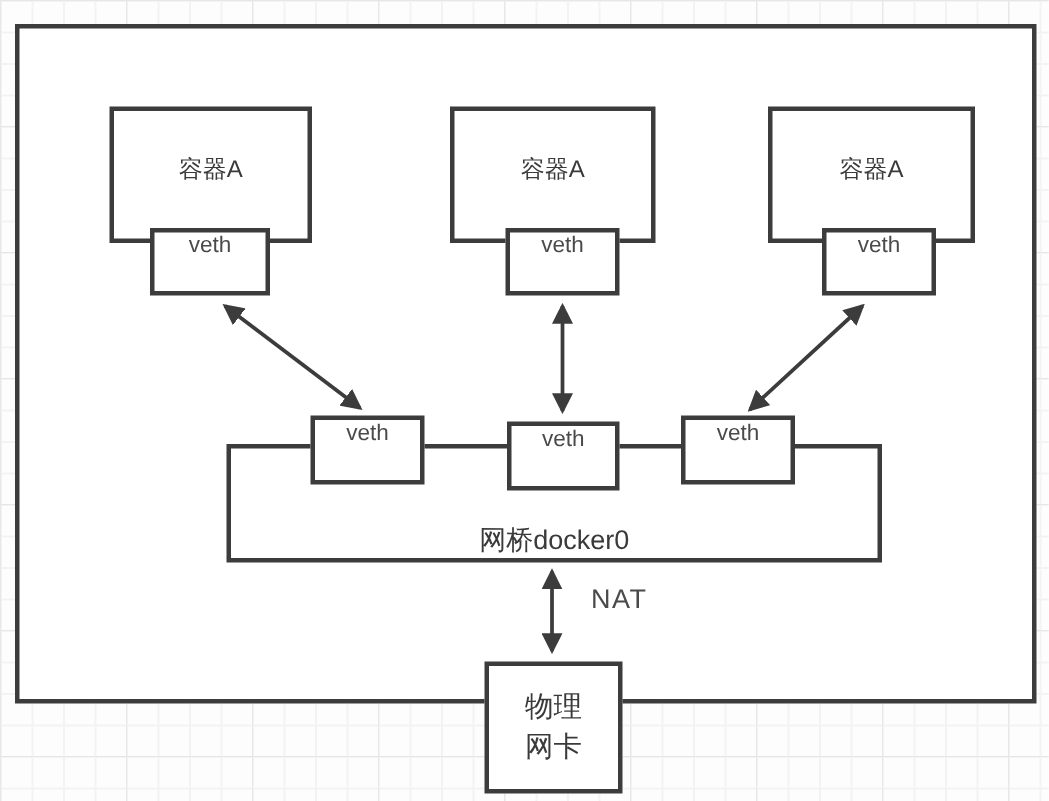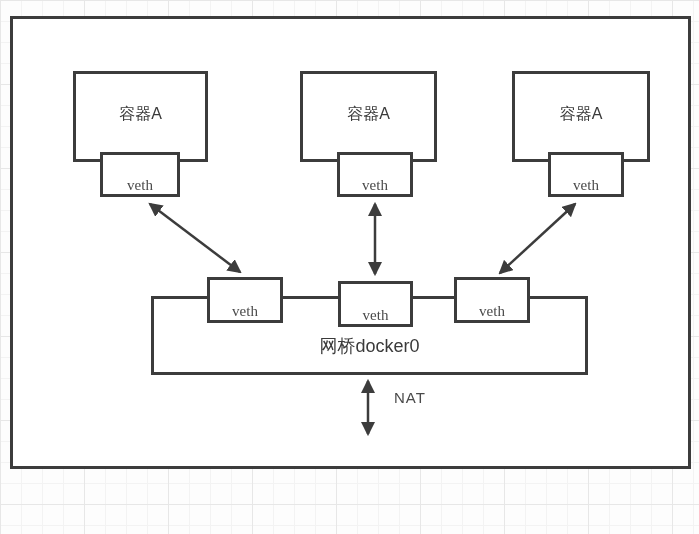--- a/index.html
+++ b/index.html
@@ -15,36 +15,36 @@
     background-size:84px 84px,84px 84px,21px 21px,21px 21px;
   }
   .box{position:absolute;box-sizing:border-box;background:#ffffff;border:3px solid #3c3c3c;color:#3a3a3a;}
   .outer-rect{left:10px;top:16px;width:681px;height:453px;z-index:1;}
   .container-node{top:71px;width:135px;height:91px;z-index:3;
     display:flex;flex-direction:row;align-items:center;justify-content:center;
     padding-bottom:6px;font-size:16px;line-height:26px;text-align:right;}
   .c1{left:73px;}
   .c2{left:300px;width:137px;}
   .c3{left:512px;width:138px;}
-  .veth-box{z-index:4;display:flex;align-items:flex-end;justify-content:center;
-    font-size:15px;color:#4a4a4a;font-family:Liberation Serif, serif;}
+  .veth-box{z-index:4;display:flex;align-items:flex-start;justify-content:center;
+    font-size:15px;color:#4a4a4a;}
   .v1{left:100px;top:152px;width:80px;height:45px;}
   .v2{left:337px;top:152px;width:76px;height:45px;}
   .v3{left:548px;top:152px;width:76px;height:45px;}
   .bridge{left:151px;top:296px;width:437px;height:79px;z-index:2;
     display:flex;align-items:flex-end;justify-content:center;
-    font-size:18px;padding-bottom:14px;}
+    font-size:18px;}
   .bv1{left:207px;top:277px;width:76px;height:46px;}
   .bv2{left:338px;top:281px;width:75px;height:46px;}
   .bv3{left:454px;top:277px;width:76px;height:46px;}
   .nic{left:323px;top:441px;width:92px;height:88px;z-index:3;
     display:flex;flex-direction:column;align-items:center;justify-content:center;
     font-size:19px;line-height:27px;text-align:center;}
   .nat-label{position:absolute;left:394px;top:389px;z-index:5;
-    font-size:15px;letter-spacing:1px;color:#4a4a4a;}
+    font-size:18px;letter-spacing:1px;color:#4a4a4a;}
   .arrow-layer{position:absolute;left:0;top:0;width:699px;height:534px;z-index:6;pointer-events:none;}
 </style>
 </head>
 <body>
 
 <div class="canvas">
 
   <div class="box outer-rect"></div>
 
   <div class="box container-node c1">
@@ -74,20 +74,24 @@
   <div class="box veth-box bv1">
     <span>veth</span>
   </div>
   <div class="box veth-box bv2">
     <span>veth</span>
   </div>
   <div class="box veth-box bv3">
     <span>veth</span>
   </div>
 
+  <div class="box nic">
+    <span>物理</span>
+    <span>网卡</span>
+  </div>
 
   <div class="nat-label">NAT</div>
 
   <svg class="arrow-layer" viewBox="0 0 699 534" xmlns="http://www.w3.org/2000/svg">
     <defs>
       <marker id="ah" viewBox="0 0 10 10" refX="8.5" refY="5" markerWidth="5.6" markerHeight="5.6" orient="auto-start-reverse">
         <path d="M0,0 L10,5 L0,10 z" fill="#3c3c3c"></path>
       </marker>
     </defs>
     <line x1="150" y1="204" x2="240" y2="272" stroke="#3c3c3c" stroke-width="2.5" marker-start="url(#ah)" marker-end="url(#ah)"></line>

